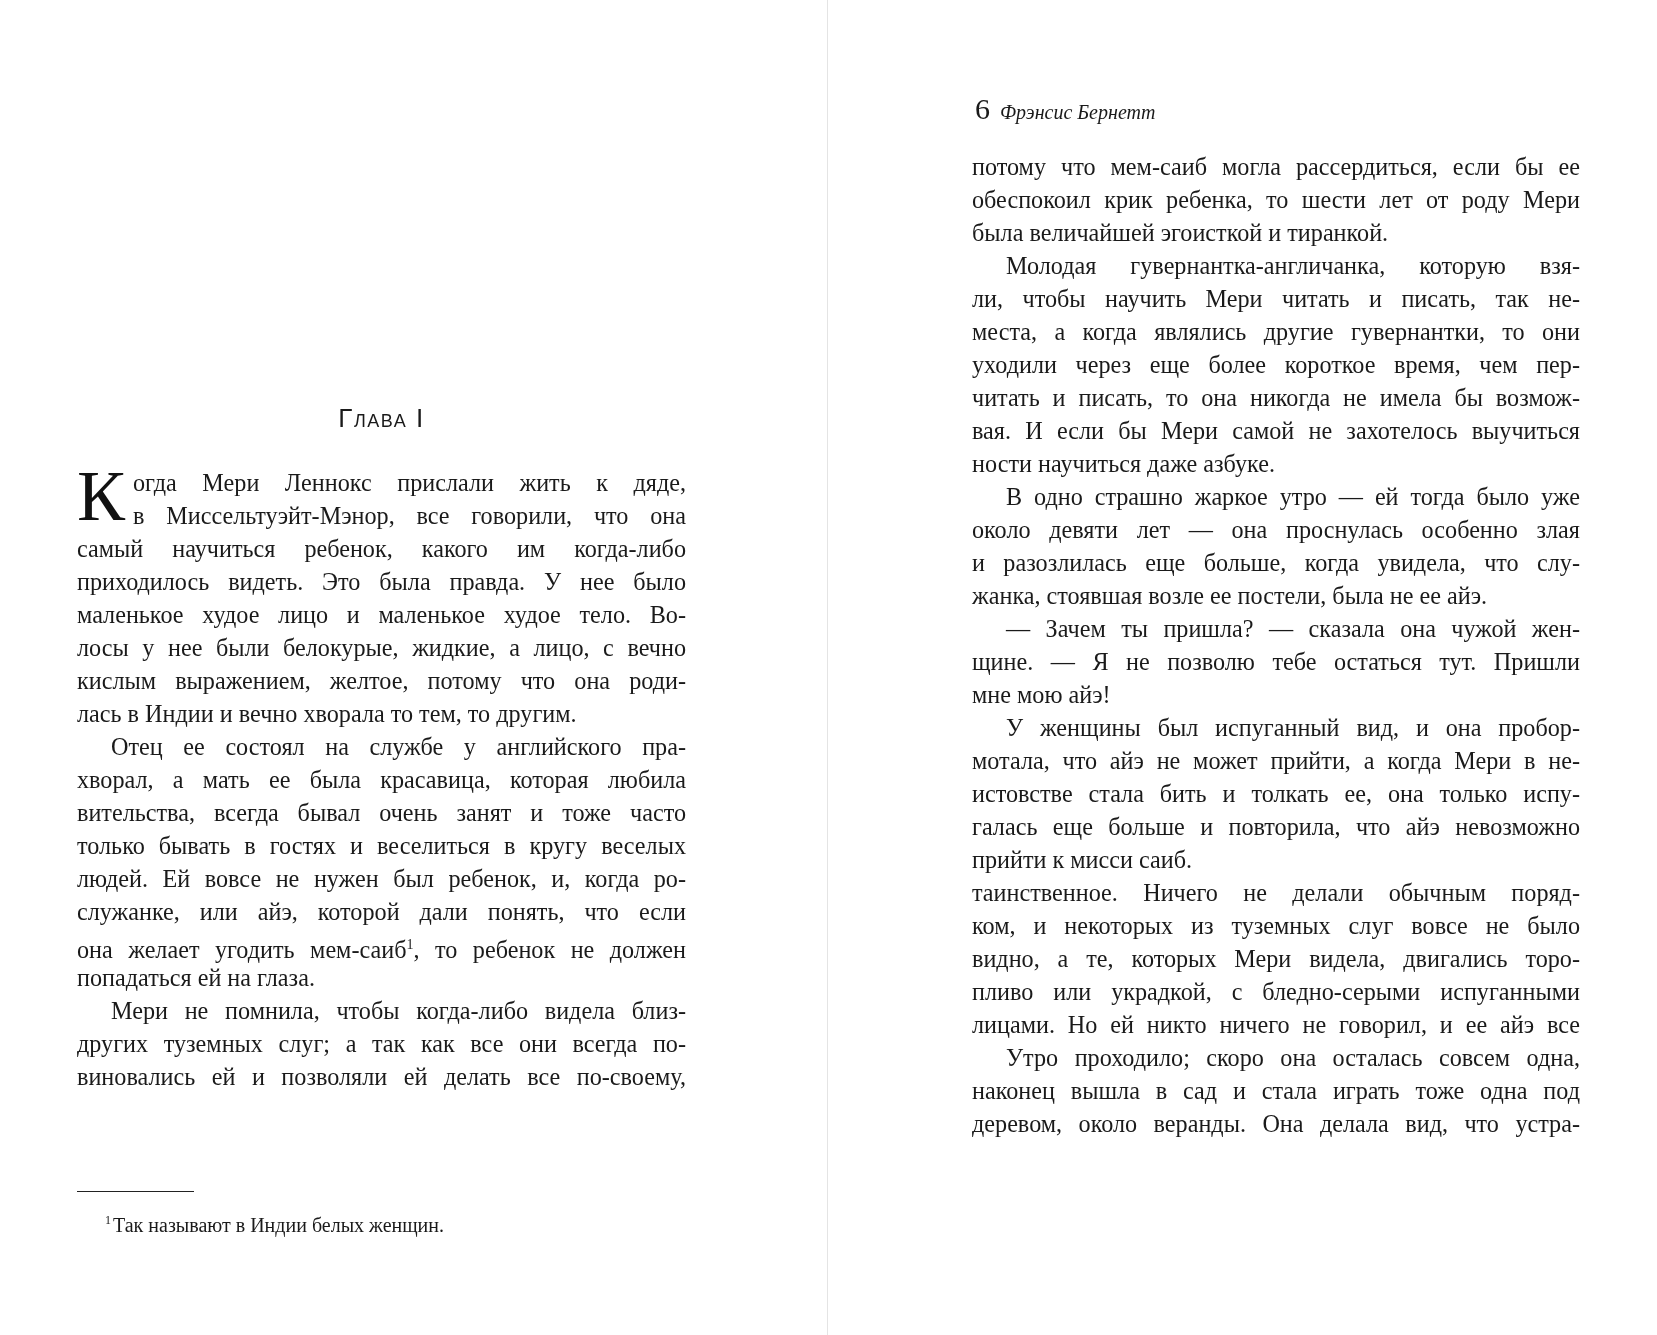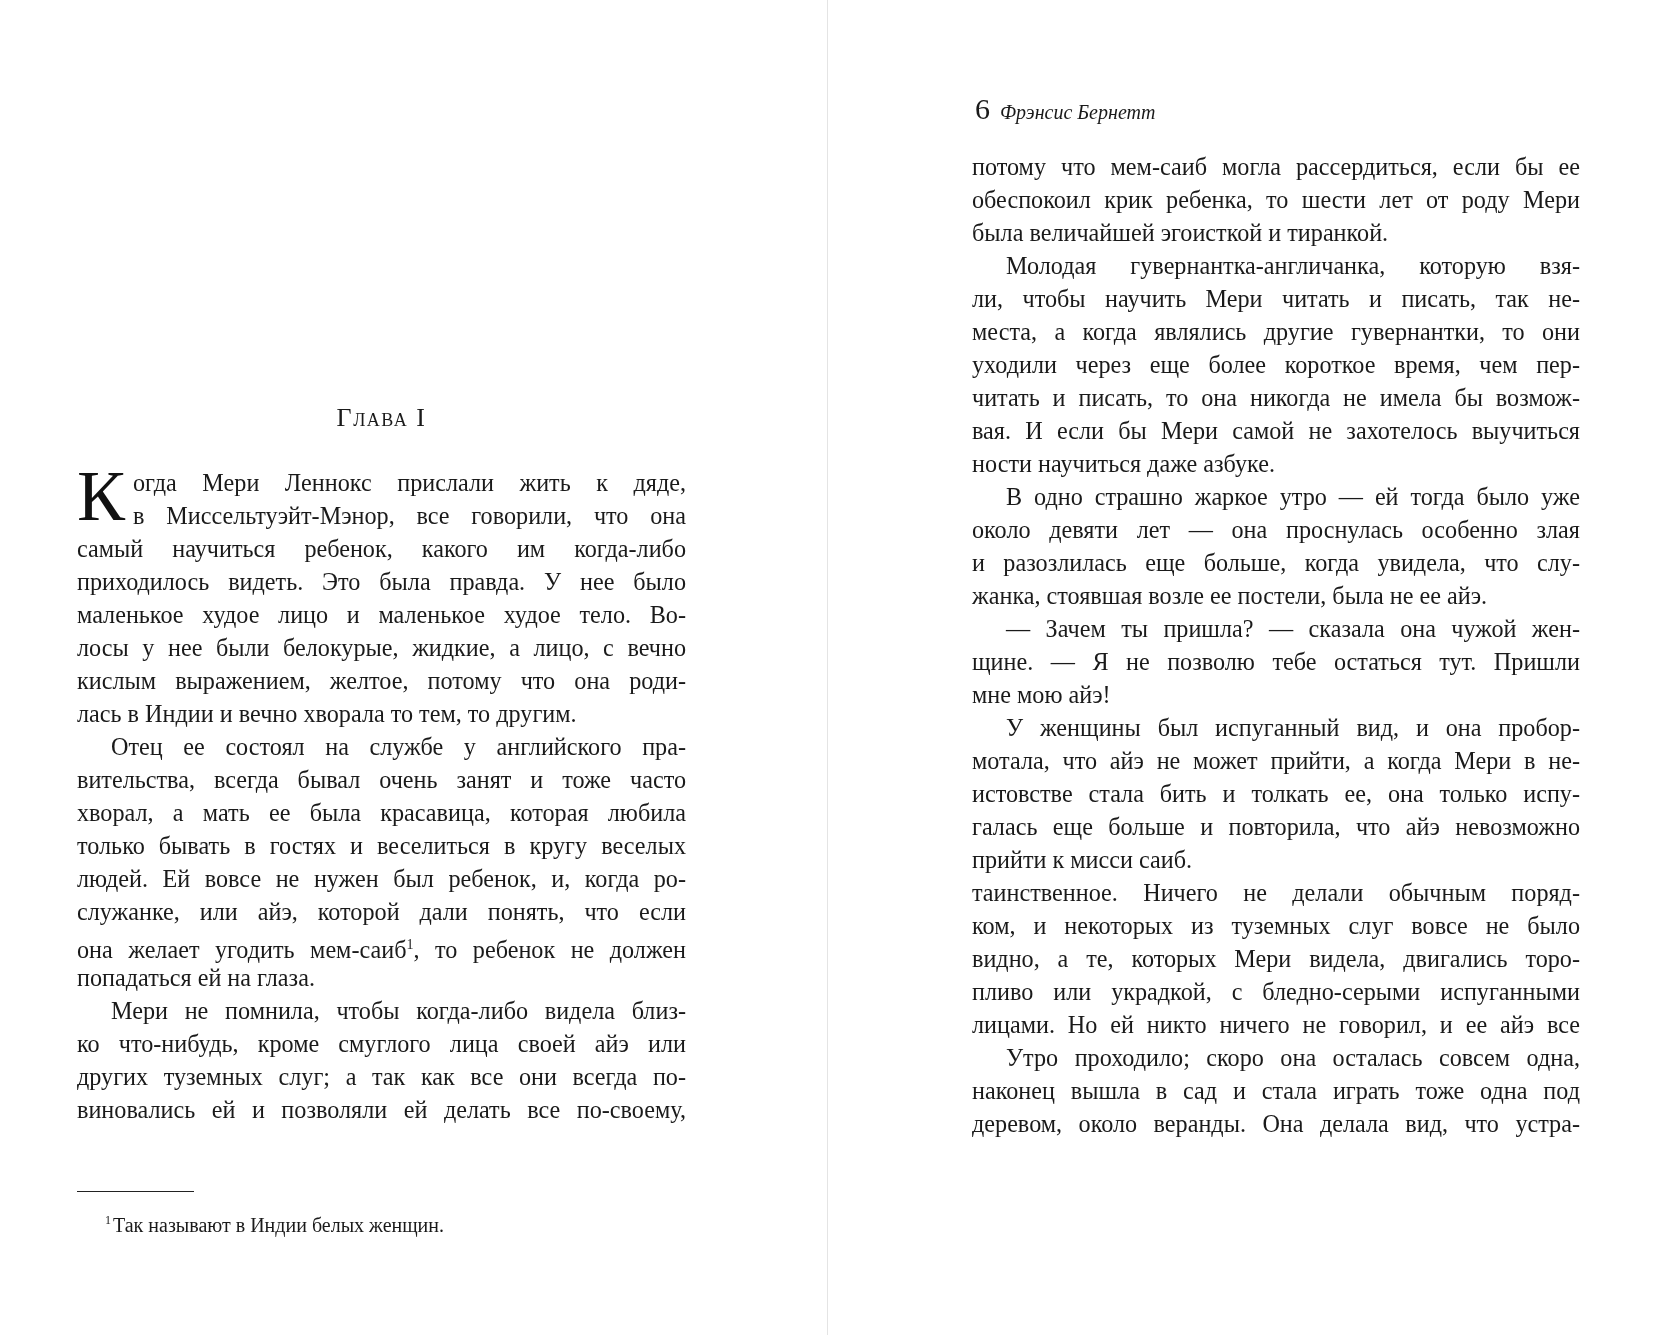--- a/index.html
+++ b/index.html
@@ -18,21 +18,21 @@
   }
   .line { display: block; height: 33px; white-space: nowrap; }
   .j { text-align: justify; text-align-last: justify; }
   .nj { text-align: left; }
   .indent { padding-left: 34px; }
 
   
   .chapter-title {
     position: absolute; left: 0; width: 763px; top: 403px;
     text-align: center;
-    font-family: Liberation Serif, serif;
+    font-family: Liberation Sans, sans-serif;
     font-size: 26px; letter-spacing: 1.5px; color: #1a1a1a;
     font-variant: small-caps;
   }
   .left-body { position: absolute; left: 77px; top: 466px; width: 609px; }
   .dropcap {
     position: absolute; left: 77px; top: 463px;
     font-family: "Liberation Serif", "DejaVu Serif", serif;
     font-size: 72px; line-height: 66px; color: #111;
   }
   .dc-line { padding-left: 56px; }
@@ -73,31 +73,30 @@
       <span class="line j dc-line">огда Мери Леннокс прислали жить к дяде,</span>
       <span class="line j dc-line">в Миссельтуэйт-Мэнор, все говорили, что она</span>
       <div id="left-lines">
           <span class="line j">самый научиться ребенок, какого им когда-либо</span>
           <span class="line j">приходилось видеть. Это была правда. У нее было</span>
           <span class="line j">маленькое худое лицо и маленькое худое тело. Во-</span>
           <span class="line j">лосы у нее были белокурые, жидкие, а лицо, с вечно</span>
           <span class="line j">кислым выражением, желтое, потому что она роди-</span>
           <span class="line nj">лась в Индии и вечно хворала то тем, то другим.</span>
           <span class="line j indent">Отец ее состоял на службе у английского пра-</span>
+          <span class="line j">хворал, а мать ее была красавица, которая любила</span>
           <span class="line j">вительства, всегда бывал очень занят и тоже часто</span>
-          <span class="line j">хворал, а мать ее была красавица, которая любила</span>
           <span class="line j">только бывать в гостях и веселиться в кругу веселых</span>
           <span class="line j">людей. Ей вовсе не нужен был ребенок, и, когда ро-</span>
           <span class="line j">служанке, или айэ, которой дали понять, что если</span>
         </div>
       <span class="line j"><span>она желает угодить мем-саиб</span><span class="sup-inline">1</span><span>, то ребенок не должен</span></span>
       <div id="left-lines-after">
           <span class="line nj">попадаться ей на глаза.</span>
           <span class="line j indent">Мери не помнила, чтобы когда-либо видела близ-</span>
-          <span class="line j">ко что-нибудь, кроме смуглого лица своей айэ или</span>
           <span class="line j">других туземных слуг; а так как все они всегда по-</span>
           <span class="line j">виновались ей и позволяли ей делать все по-своему,</span>
         </div>
     </div>
 
     <div class="fn-rule"></div>
     <div class="footnote"><span class="sup">1</span><span>Так называют в Индии белых женщин.</span></div>
   </div>
 
   <div class="page page-right">

